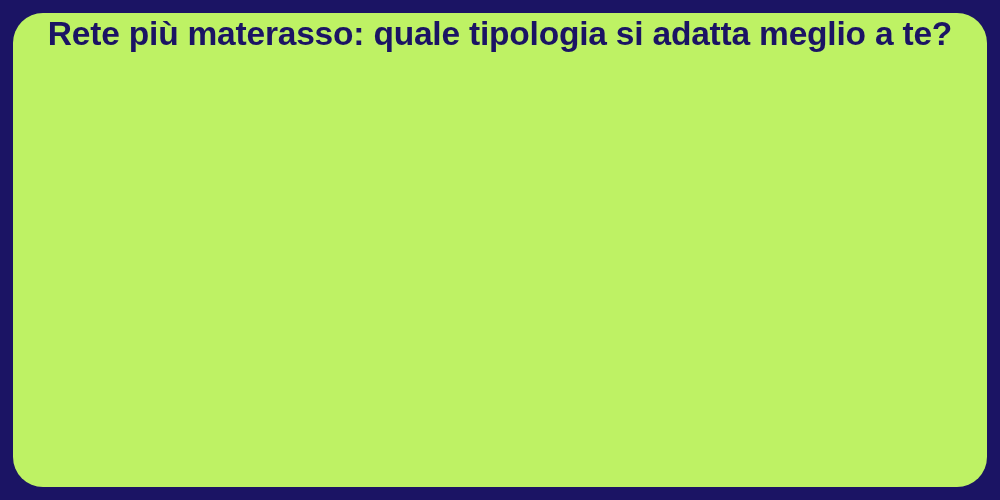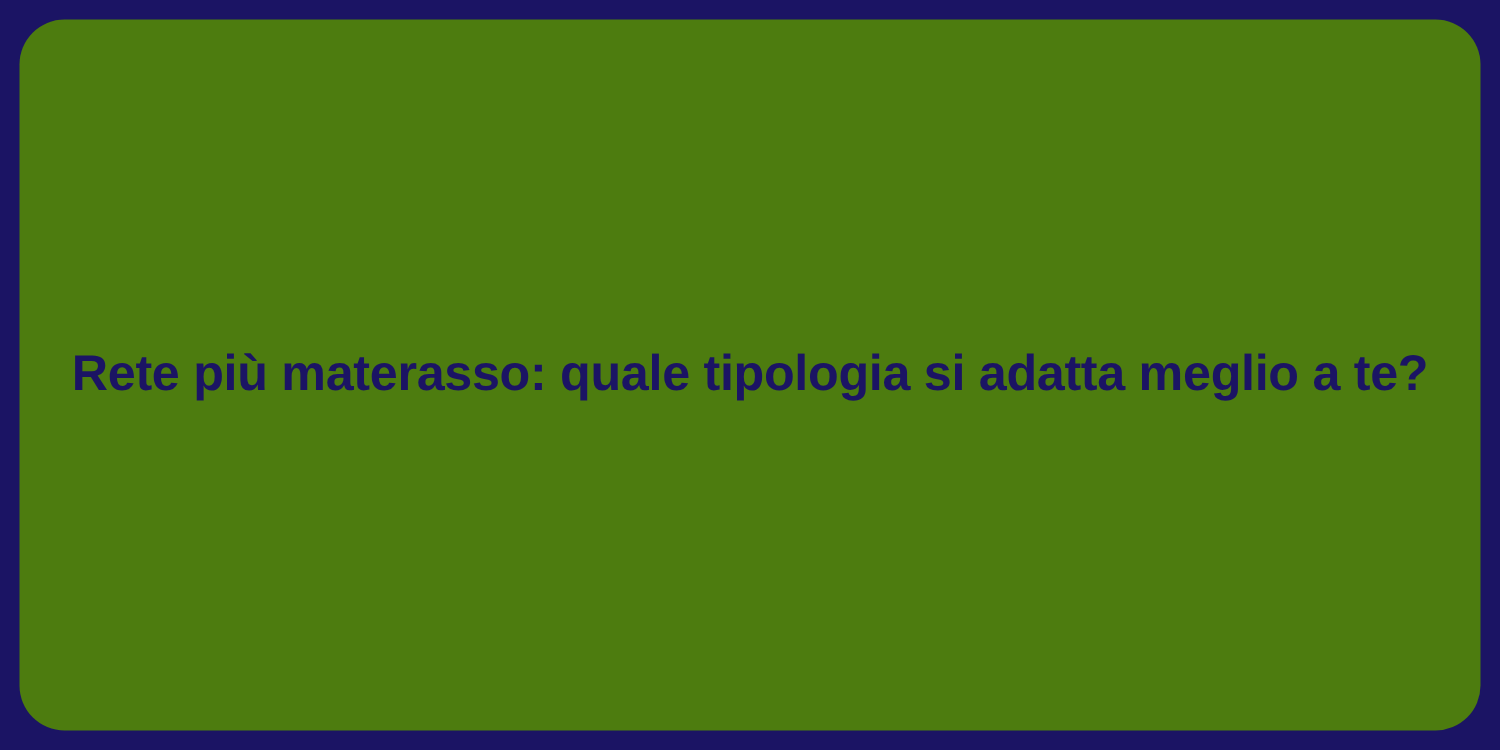--- a/index.html
+++ b/index.html
@@ -17,24 +17,23 @@
     width: 1000px;
     height: 500px;
     background: #1b1464;
     padding: 13px;
     display: block;
   }
   .card {
     box-sizing: border-box;
     width: 100%;
     height: 100%;
-    background: #4d7c0f;
+    background: #bef264;
     border-radius: 30px;
     display: flex;
-    align-items: center;
     justify-content: center;
     text-align: center;
     padding: 0 40px;
   }
   .headline {
     margin: 0;
     color: #1b1464;
     font-family: "Liberation Sans", sans-serif;
     font-weight: bold;
     font-size: 33.5px;

